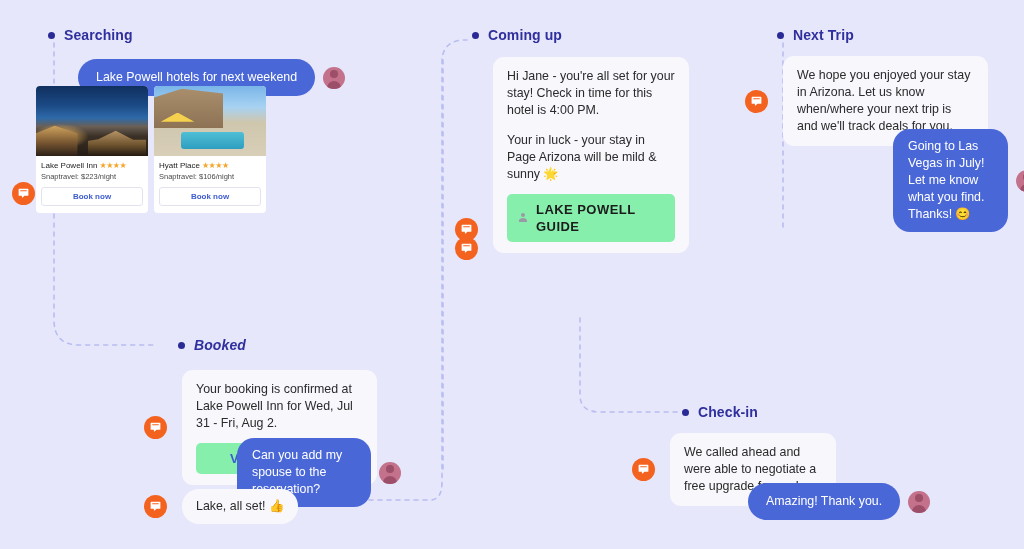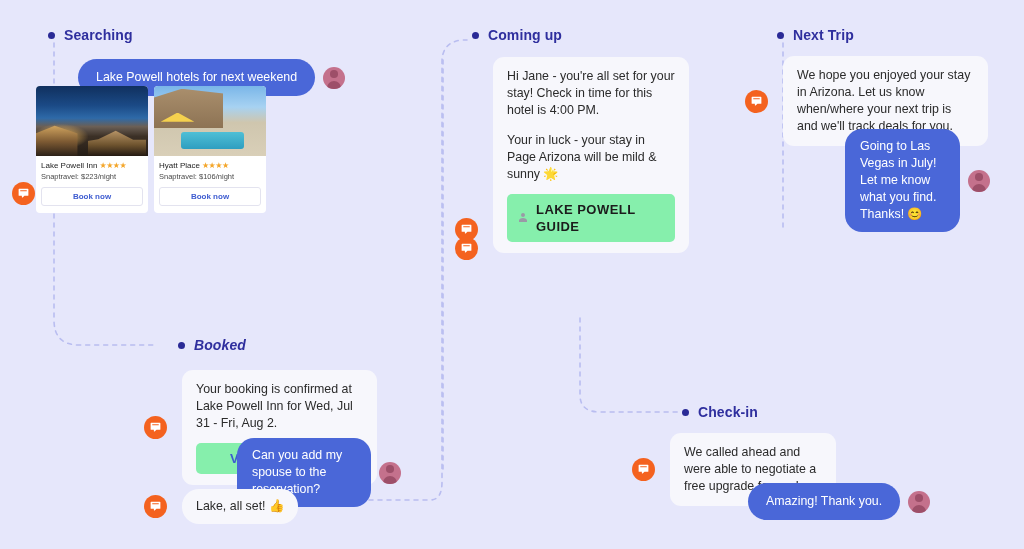--- a/index.html
+++ b/index.html
@@ -273,20 +273,20 @@
   <div class="row agent" style="left:745px; top:56px;">
     <div class="agent-av">
       <svg width="13" height="13" viewBox="0 0 24 24">
           <path fill="#fff" d="M4 3h16a1 1 0 0 1 1 1v11a1 1 0 0 1-1 1h-6.2l-3.4 3.4A1 1 0 0 1 9 18.7V16H4a1 1 0 0 1-1-1V4a1 1 0 0 1 1-1zm2 3v2h12V6H6z"></path>
         </svg>
     </div>
     <div class="bub-agent" style="width:205px;">We hope you enjoyed your stay in Arizona. Let us know when/where your next trip is and we'll track deals for you.</div>
   </div>
 
   <div class="row user" style="left:845px; top:129px;">
-    <div class="bub-user" style="width:115px;">Going to Las Vegas in July! Let me know what you find. Thanks! 😊</div>
+    <div class="bub-user" style="width:115px;margin-left:48px;">Going to Las Vegas in July! Let me know what you find. Thanks! 😊</div>
     <div class="user-av">
         <span class="head"></span>
         <span class="body"></span>
       </div>
   </div>
 
 </div>
 
 </body></html>

